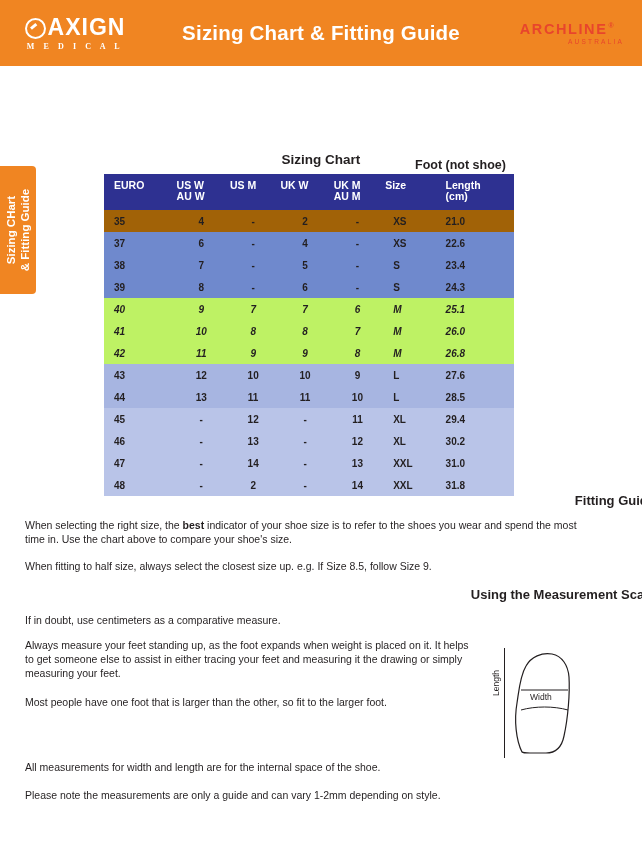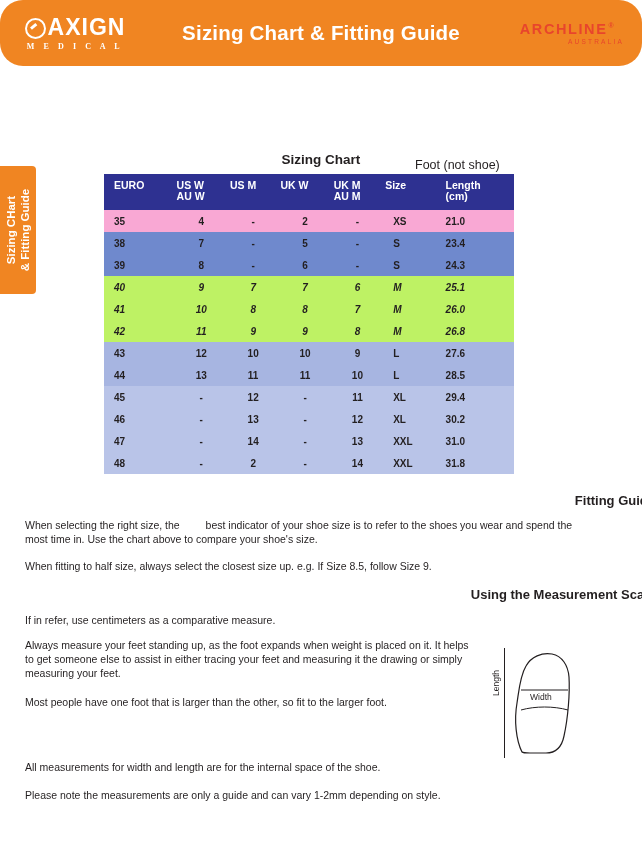--- a/index.html
+++ b/index.html
@@ -18,21 +18,20 @@
 
   
   .header {
     position: absolute;
     left: 0; top: 0;
     width: 642px;
     height: 66px;
     background: #f08522;
     display: flex;
     align-items: center;
-    border-radius: 23px;
   }
   .logo-left {
     width: 150px;
     display: flex;
     flex-direction: column;
     align-items: center;
     justify-content: center;
     color: #ffffff;
   }
   .logo-left .brand {
@@ -136,21 +135,21 @@
     text-align: center;
     font-size: 13.5px;
     font-weight: bold;
     color: #231f20;
   }
   .foot-label {
     position: absolute;
     top: 158px;
     left: 415px;
     font-size: 12.5px;
-    font-weight: normal;
+    font-weight: bold;
     color: #231f20;
   }
 
   table.sizing {
     position: absolute;
     left: 104px;
     top: 174px;
     width: 410px;
     border-collapse: collapse;
     font-size: 10px;
@@ -168,21 +167,21 @@
   table.sizing th.pad-l { padding-left: 10px; }
   table.sizing td {
     text-align: center;
     padding: 4px 2px;
     color: #231f20;
     font-weight: bold;
     font-size: 10px;
     height: 14px;
   }
   table.sizing td.left { text-align: left; padding-left: 10px; }
-  .tone-0 td { background: #f9a8d4; }
+  .tone-0 td { background: #a16207; }
   .tone-1 td { background: #6f89cd; }
   .tone-2 td { background: #bef264; font-style: italic; }
   .tone-3 td { background: #b9c4e8; }
   .tone-4 td { background: #a7b5e1; }
 
   
   .section-title {
     position: absolute;
     width: 642px;
     left: 0;
@@ -191,21 +190,21 @@
     font-size: 13px;
     color: #231f20;
     padding-left: 13px;
   }
   .para {
     position: absolute;
     font-size: 10.5px;
     line-height: 14px;
     color: #231f20;
   }
-  .para b { font-weight: normal; margin-left: 23px; }
+  .para b { font-weight: bold; }
 
   
   .foot-diagram {
     position: absolute;
     left: 490px;
     top: 648px;
     width: 110px;
     height: 110px;
   }
   .foot-diagram .vline {
@@ -291,20 +290,29 @@
       <tr class="tone-0">
         <td class="left">35</td>
         <td>4</td>
         <td>-</td>
         <td>2</td>
         <td>-</td>
         <td class="left">XS</td>
         <td class="left">21.0</td>
       </tr>
       <tr class="tone-1">
+        <td class="left">37</td>
+        <td>6</td>
+        <td>-</td>
+        <td>4</td>
+        <td>-</td>
+        <td class="left">XS</td>
+        <td class="left">22.6</td>
+      </tr>
+      <tr class="tone-1">
         <td class="left">38</td>
         <td>7</td>
         <td>-</td>
         <td>5</td>
         <td>-</td>
         <td class="left">S</td>
         <td class="left">23.4</td>
       </tr>
       <tr class="tone-1">
         <td class="left">39</td>
@@ -399,21 +407,21 @@
     </tbody>
 </table>
 
 <div class="section-title" style="top:493px;">Fitting Guide</div>
 <div class="para" style="left:25px; top:518px; width:568px;">
   <span>When selecting the right size, the </span><b>best</b><span> indicator of your shoe size is to refer to the shoes you wear and spend the most time in. Use the chart above to compare your shoe's size.</span>
 </div>
 <div class="para" style="left:25px; top:559px; width:568px;">When fitting to half size, always select the closest size up. e.g. If Size 8.5, follow Size 9.</div>
 
 <div class="section-title" style="top:587px;">Using the Measurement Scale</div>
-<div class="para" style="left:25px; top:613px; width:568px;">If in refer, use centimeters as a comparative measure.</div>
+<div class="para" style="left:25px; top:613px; width:568px;">If in doubt, use centimeters as a comparative measure.</div>
 <div class="para" style="left:25px; top:638px; width:445px;">Always measure your feet standing up, as the foot expands when weight is placed on it. It helps to get someone else to assist in either tracing your feet and measuring it the drawing or simply measuring your feet.</div>
 <div class="para" style="left:25px; top:695px; width:445px;">Most people have one foot that is larger than the other, so fit to the larger foot.</div>
 <div class="para" style="left:25px; top:760px; width:445px;">All measurements for width and length are for the internal space of the shoe.</div>
 <div class="para" style="left:25px; top:788px; width:445px;">Please note the measurements are only a guide and can vary 1-2mm depending on style.</div>
 
 <div class="foot-diagram">
   <div class="vline"></div>
   <div class="label-length">Length</div>
   <div class="label-width">Width</div>
   <svg width="110" height="110" viewBox="0 0 110 110" style="position:absolute;left:0;top:0;">

